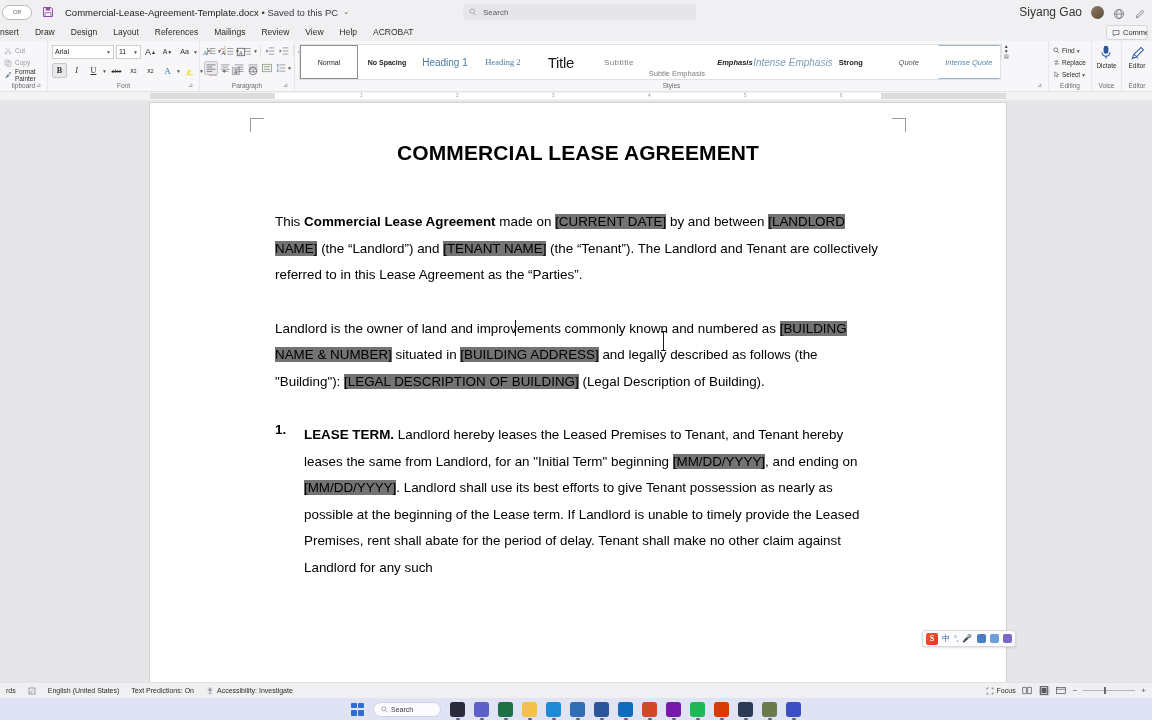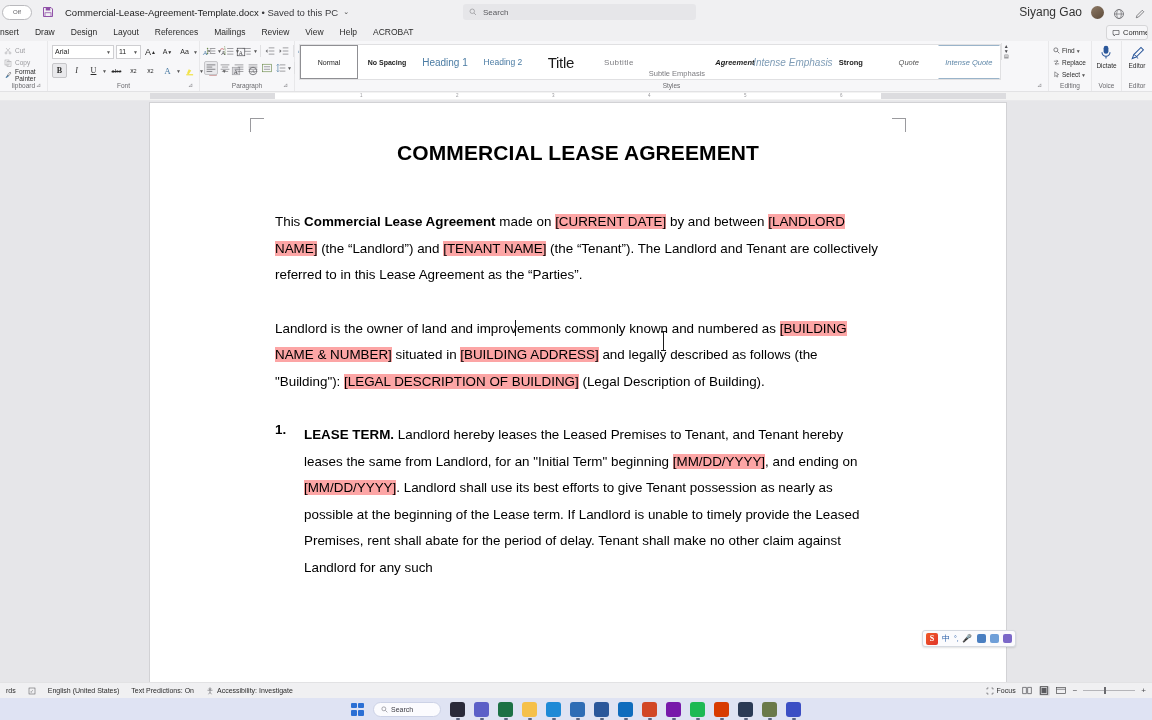--- a/index.html
+++ b/index.html
@@ -161,21 +161,21 @@
   .style-card {
     min-width: 56px; flex: 1 1 0;
     display: flex; align-items: center; justify-content: center;
     font-size: 7px; color: #1b1b1b; white-space: nowrap;
     border: 1px solid transparent;
   }
   .style-card.selected { border: 1px solid #8f8f93; }
   .sc-normal   { font-size: 7px; }
   .sc-nospace  { font-size: 7px; font-weight: bold; }
   .sc-h1 { font-size: 10px; color: #4a7ba3; }
-  .sc-h2 { font-size: 8.5px; color: #4a7ba3; }
+  .sc-h2 { font-size: 8.5px; color: #4a7ba3; font-family: Liberation Serif, serif; }
   .sc-title { font-size: 15px; color: #1b1b1b; letter-spacing:-.3px;}
   .sc-subtitle { font-size: 8px; color: #7c7c80; letter-spacing:.4px;}
   .sc-subemph { font-size: 7.5px; color: #7c7c80; align-items: flex-end; }
   .sc-emph { font-size: 7.5px; font-style: italic; font-weight:bold; color:#1b1b1b;}
   .sc-intemph { font-size: 10px; font-style: italic; color: #7e9cb6; }
   .sc-strong { font-size: 7.5px; font-weight: bold; }
   .sc-quote { font-size: 7.5px; font-style: italic; color: #555; }
   .sc-intquote {
     font-size: 7.5px; font-style: italic; color: #5f87a8;
     border-top: 1px solid #9ab4ca; border-bottom: 1px solid #9ab4ca;
@@ -238,21 +238,21 @@
   }
   .doc-title {
     font-size: 21px; font-weight: bold; text-align: center;
     letter-spacing: .1px; margin-bottom: 44px;
   }
   .doc-p {
     font-size: 13.4px; line-height: 26.5px; margin-bottom: 27px;
     text-align: left;
   }
   .doc-p b { font-weight: bold; }
-  .hl { background: #fca5a5; text-align: right; }
+  .hl { background: #737373; text-align: right; }
   .numitem { display: flex; gap: 0; }
   .numitem .num { width: 29px; font-weight: bold; font-size: 13.4px; flex: none; }
   .numitem .ntext { font-size: 13.4px; line-height: 26.5px; flex: 1; }
   .caret-ibeam {
     position: absolute; left: 365px; top: 217px;
     width: 1px; height: 16px; background: #111;
   }
   .mouse-ibeam {
     position: absolute; left: 513px; top: 228px;
     width: 1px; height: 20px; background: #1b1b1b;
@@ -670,21 +670,21 @@
             <div class="style-card sc-title">
               <span>Title</span>
             </div>
             <div class="style-card sc-subtitle">
               <span>Subtitle</span>
             </div>
             <div class="style-card sc-subemph">
               <span>Subtle Emphasis</span>
             </div>
             <div class="style-card sc-emph">
-              <span>Agreement</span>
+              <span>Emphasis</span>
             </div>
             <div class="style-card sc-intemph">
               <span>Intense Emphasis</span>
             </div>
             <div class="style-card sc-strong">
               <span>Strong</span>
             </div>
             <div class="style-card sc-quote">
               <span>Quote</span>
             </div>

